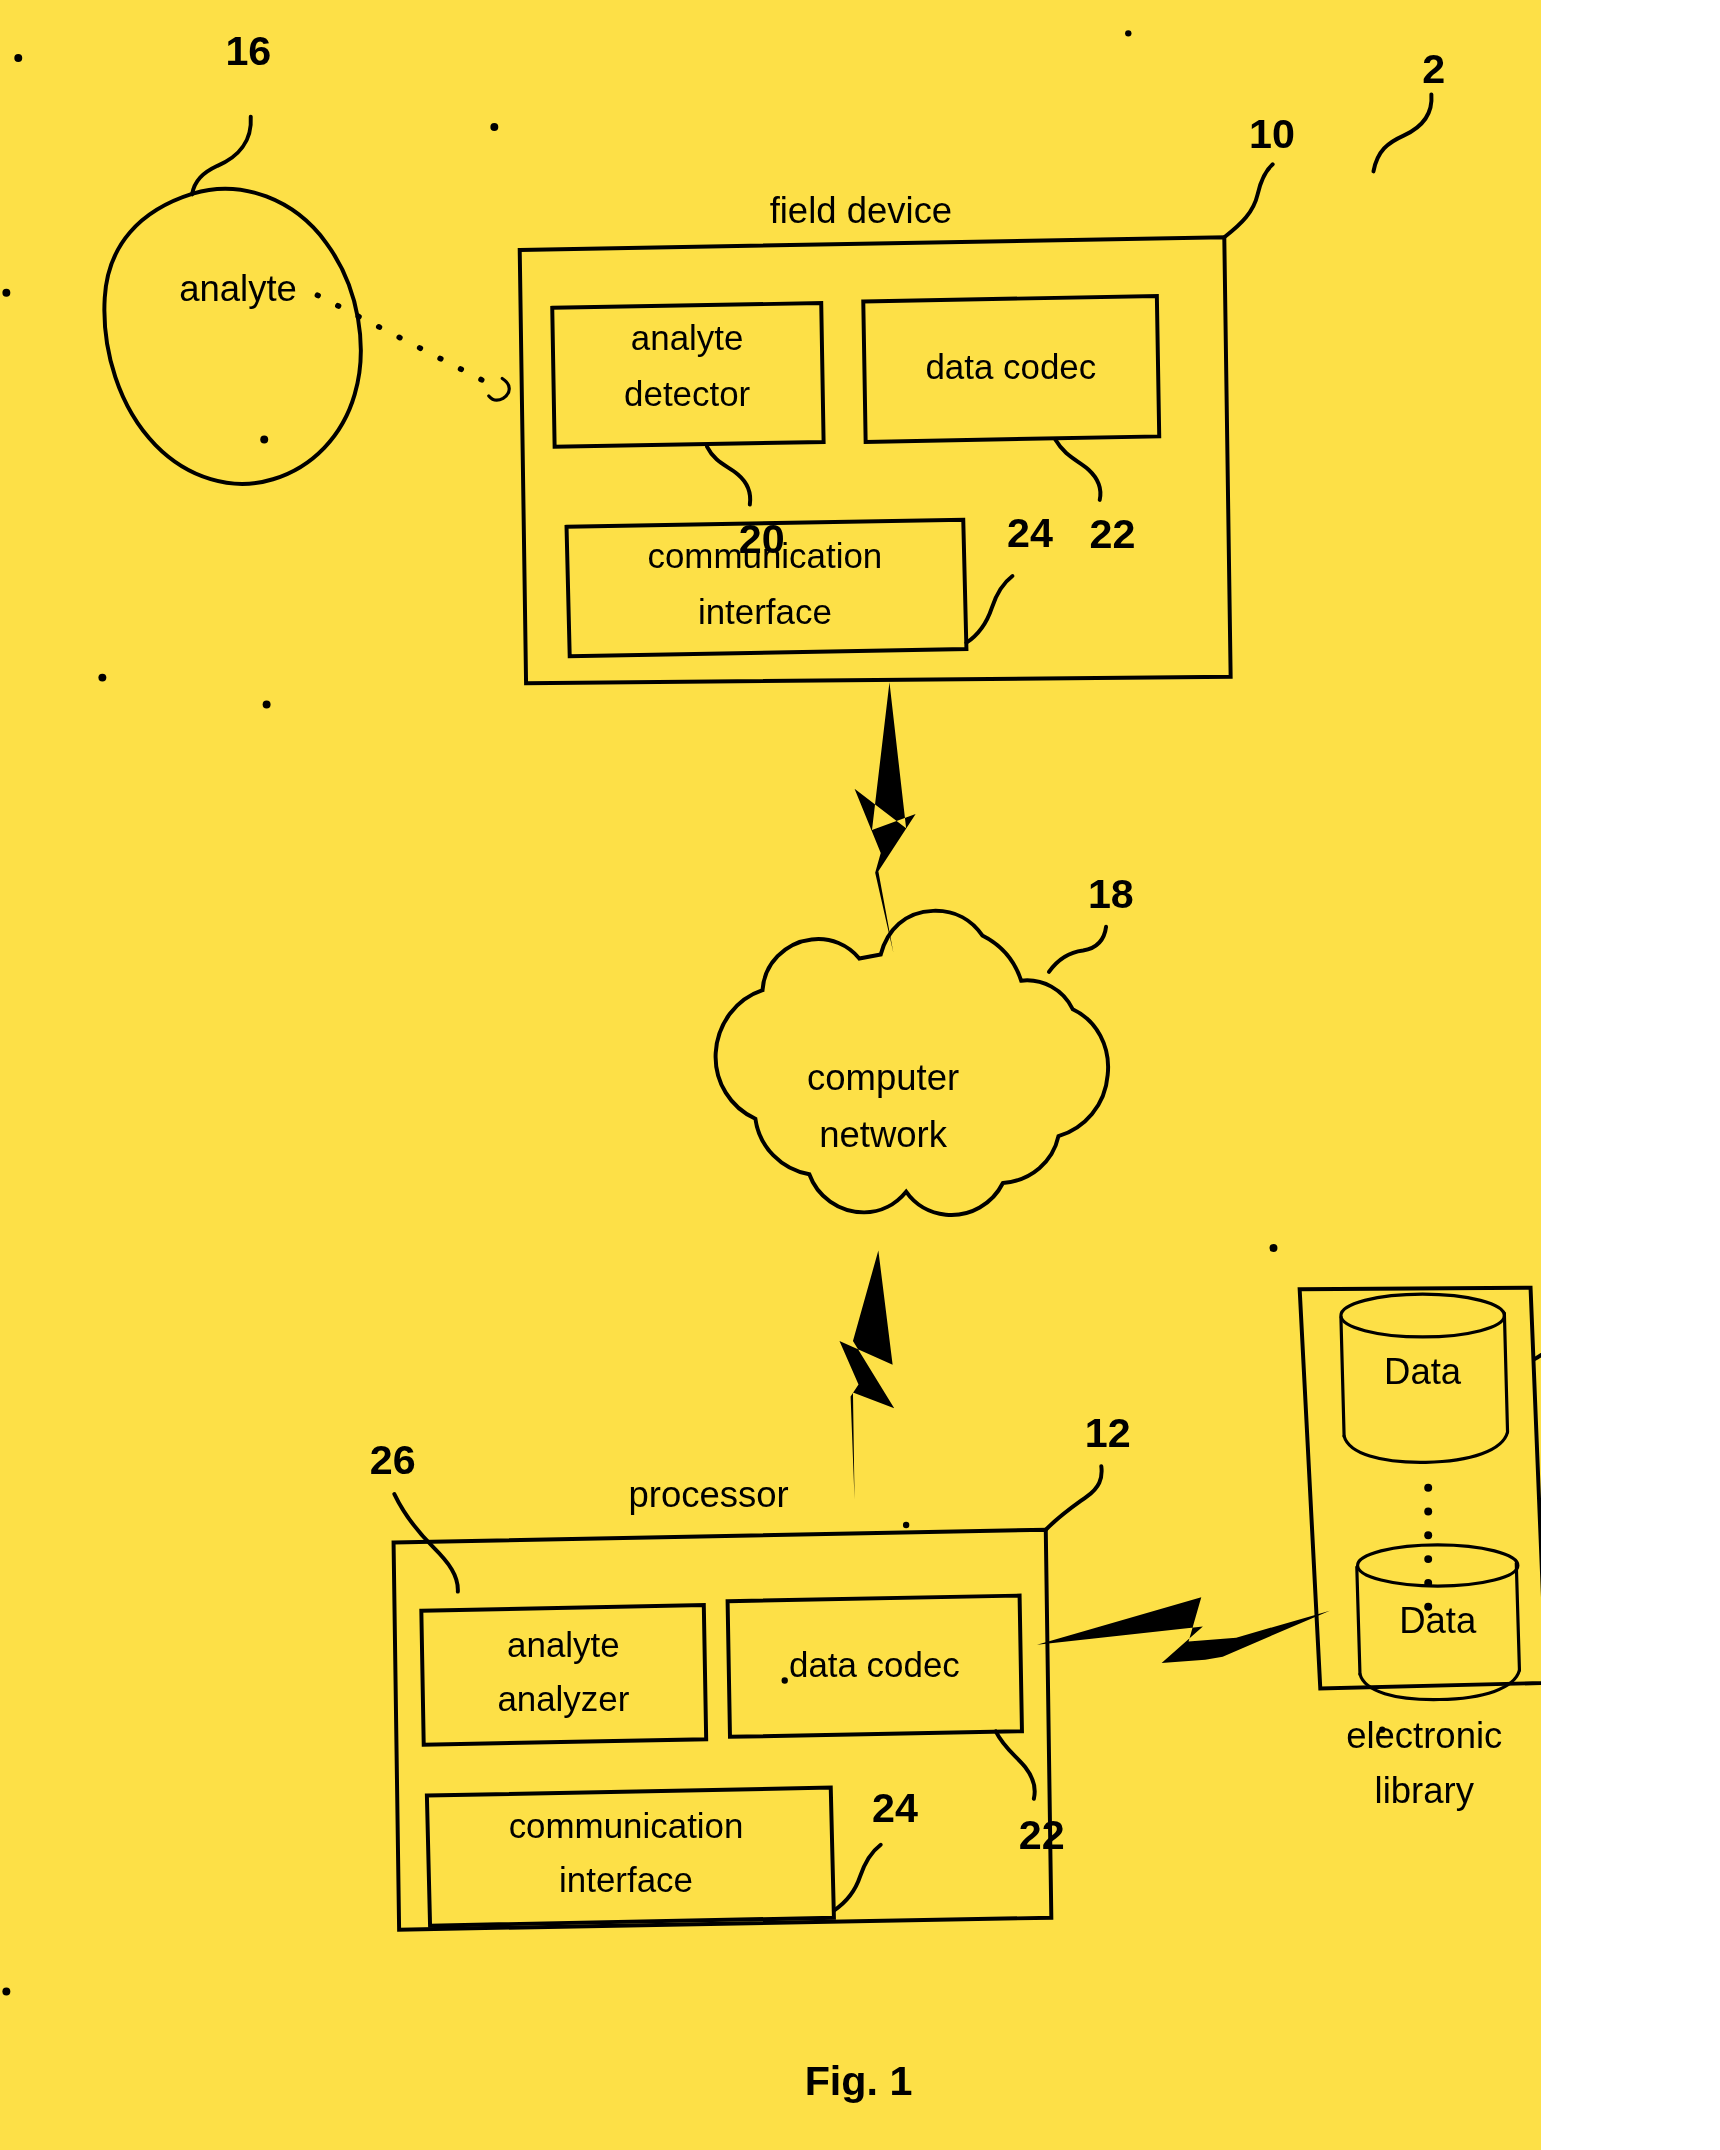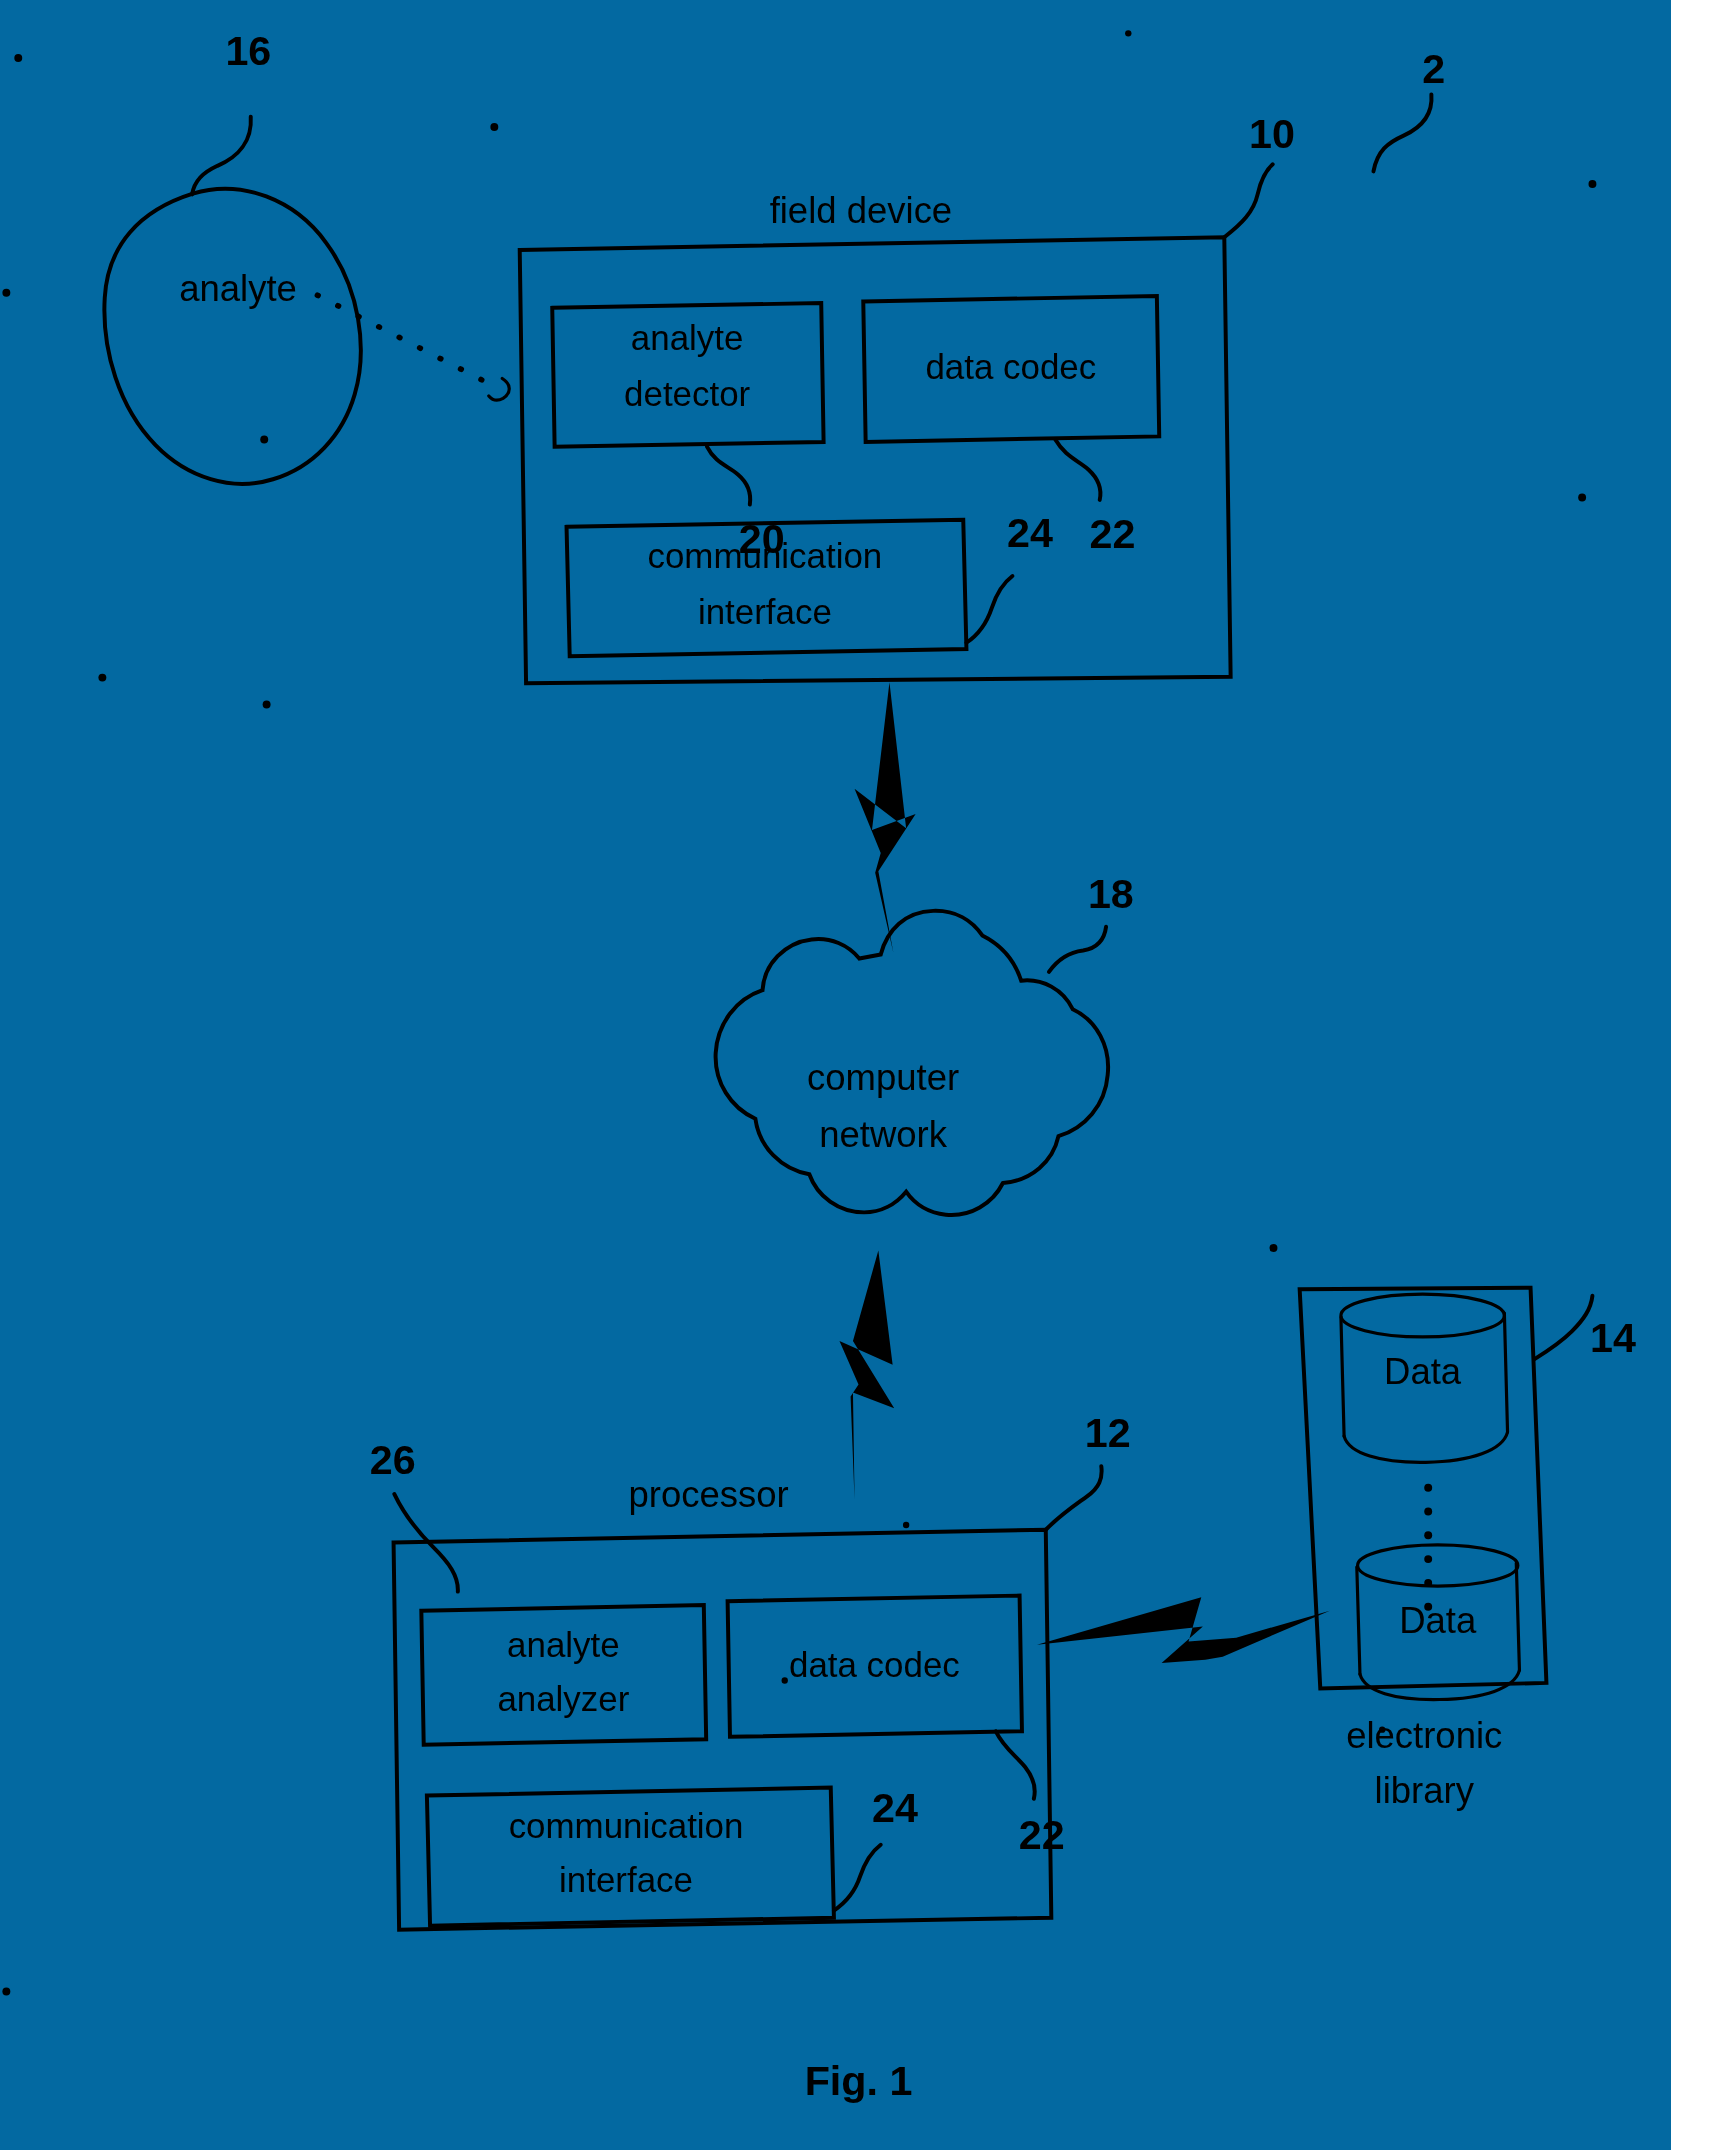--- a/index.html
+++ b/index.html
@@ -7,23 +7,23 @@
     margin: 0;
     padding: 0;
     background: #ffffff;
   }
   body {
     font-family: "Liberation Sans", sans-serif;
     color: #000000;
   }
   #figure-root {
     position: relative;
-    width: 1671px;
+    width: 1541px;
     height: 2151px;
-    background: #0369a1;
+    background: #fde047;
     overflow: hidden;
   }
   #figure-svg {
     position: absolute;
     left: 0;
     top: 0;
     width: 1721px;
     height: 2151px;
   }
   

